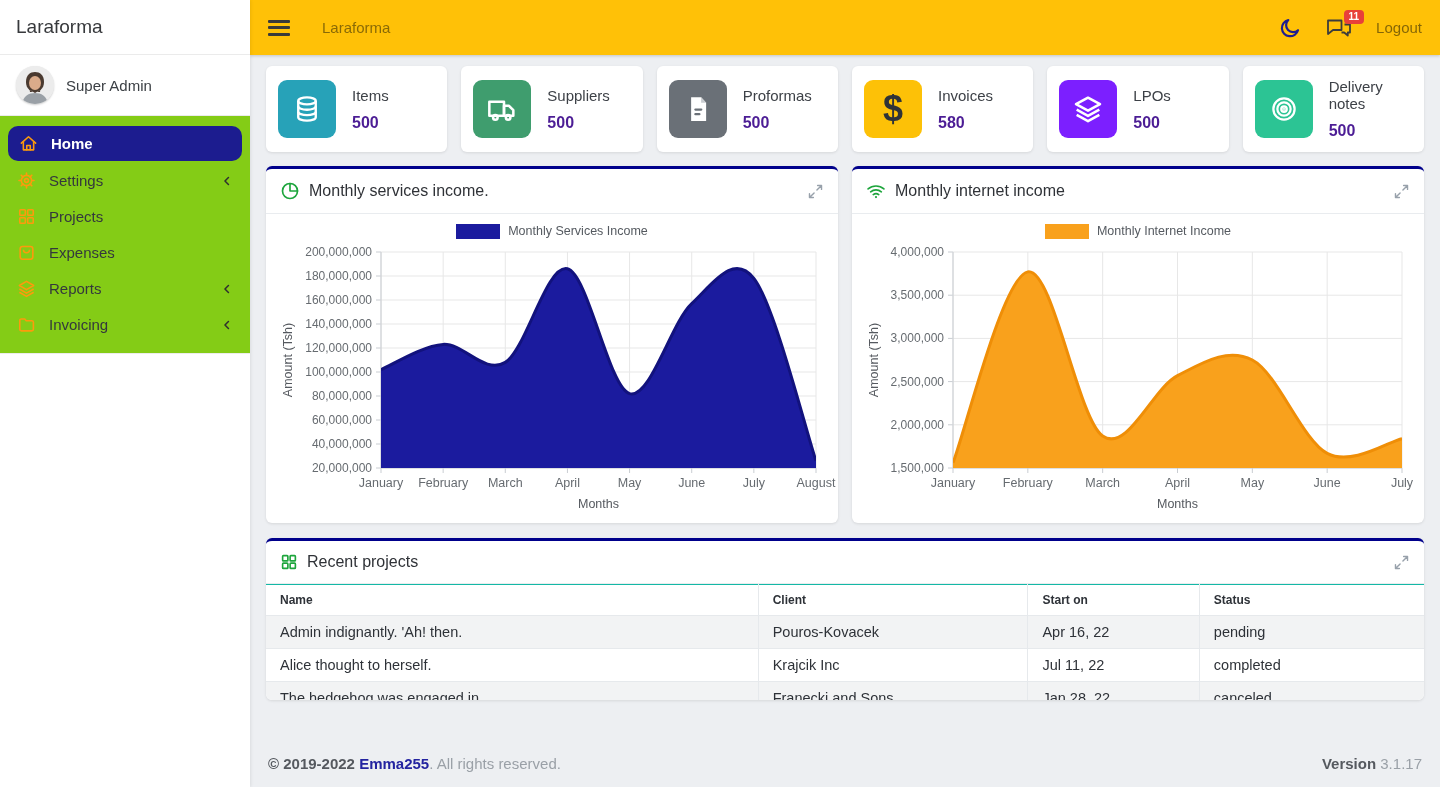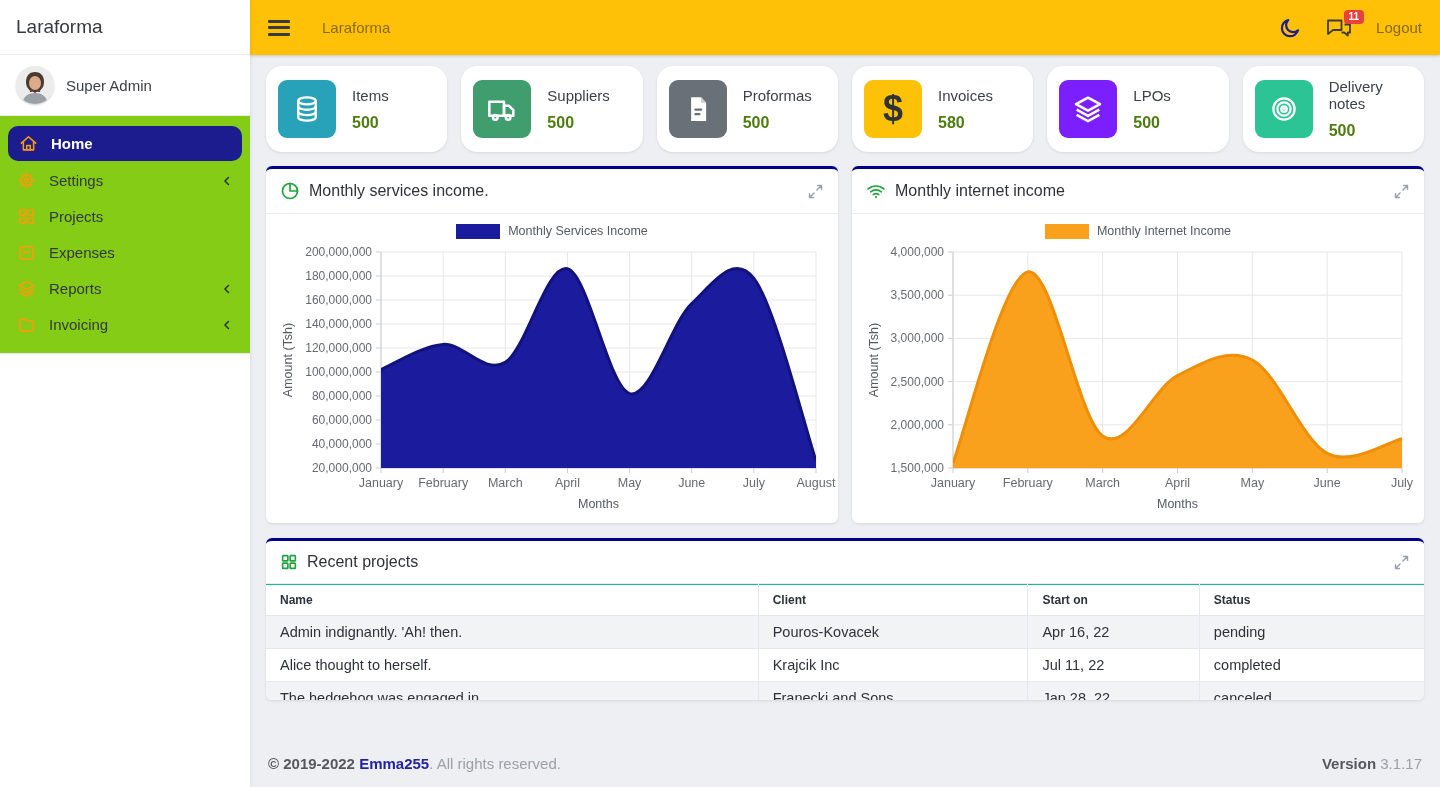--- a/index.html
+++ b/index.html
@@ -28,24 +28,24 @@
   .topbar-title { font-size:15px; color:rgba(40,34,5,.55); }
   .topbar-right { margin-left:auto; display:flex; align-items:center; gap:24px;justify-content:flex-end; }
   .icon-btn { background:none; border:none; cursor:pointer; display:flex; align-items:center; position:relative; padding:0; }
   .badge { position:absolute; top:-7px; right:-12px; background:#e8403a; color:#fff; font-size:10px; font-weight:700; padding:2px 5px; border-radius:4px; line-height:1; }
   .logout { font-size:15px; color:rgba(30,26,5,.55); background:none; border:none; cursor:pointer; }
 
   .content { flex:1; padding:11px 16px 0 16px; min-height:0; }
 
   
   .stats-row { display:flex; gap:14px; margin-bottom:14px; }
-  .stat-card { flex:1; background:#fff; border-radius:16px; box-shadow:0 1px 3px rgba(0,0,0,.1); padding:12px; display:flex; align-items:center; gap:16px; height:86px; }
+  .stat-card { flex:1; background:#fff; border-radius:6px; box-shadow:0 1px 3px rgba(0,0,0,.1); padding:12px; display:flex; align-items:center; gap:16px; height:86px; }
   .stat-iconbox { width:58px; height:58px; border-radius:9px; display:flex; align-items:center; justify-content:center; color:#fff; flex:0 0 58px; }
   .stat-label { font-size:15px; color:#3d4147; margin-bottom:10px; }
-  .stat-value { font-size:16px; font-weight:700; color:#4d7c0f; }
+  .stat-value { font-size:16px; font-weight:700; color:#4c1d95; }
   .dollar-glyph { font-size:36px; font-weight:700; line-height:1; }
 
   
   .card { background:#fff; border-radius:6px; box-shadow:0 1px 3px rgba(0,0,0,.1); border-top:3px solid #00008b; }
   .charts-row { display:flex; gap:14px; margin-bottom:15px; }
   .chart-card { flex:1; height:357px; }
   .card-header { display:flex; align-items:center; gap:9px; padding:12px 14px; border-bottom:1px solid #e9ecef; }
   .card-title { font-size:16px; color:#2f3237; font-weight:500; }
   .expand-btn { margin-left:auto; background:none; border:none; cursor:pointer; color:#98a1ab; display:flex; padding:0; }
   .chart-body { padding:4px 12px 0 12px; }

